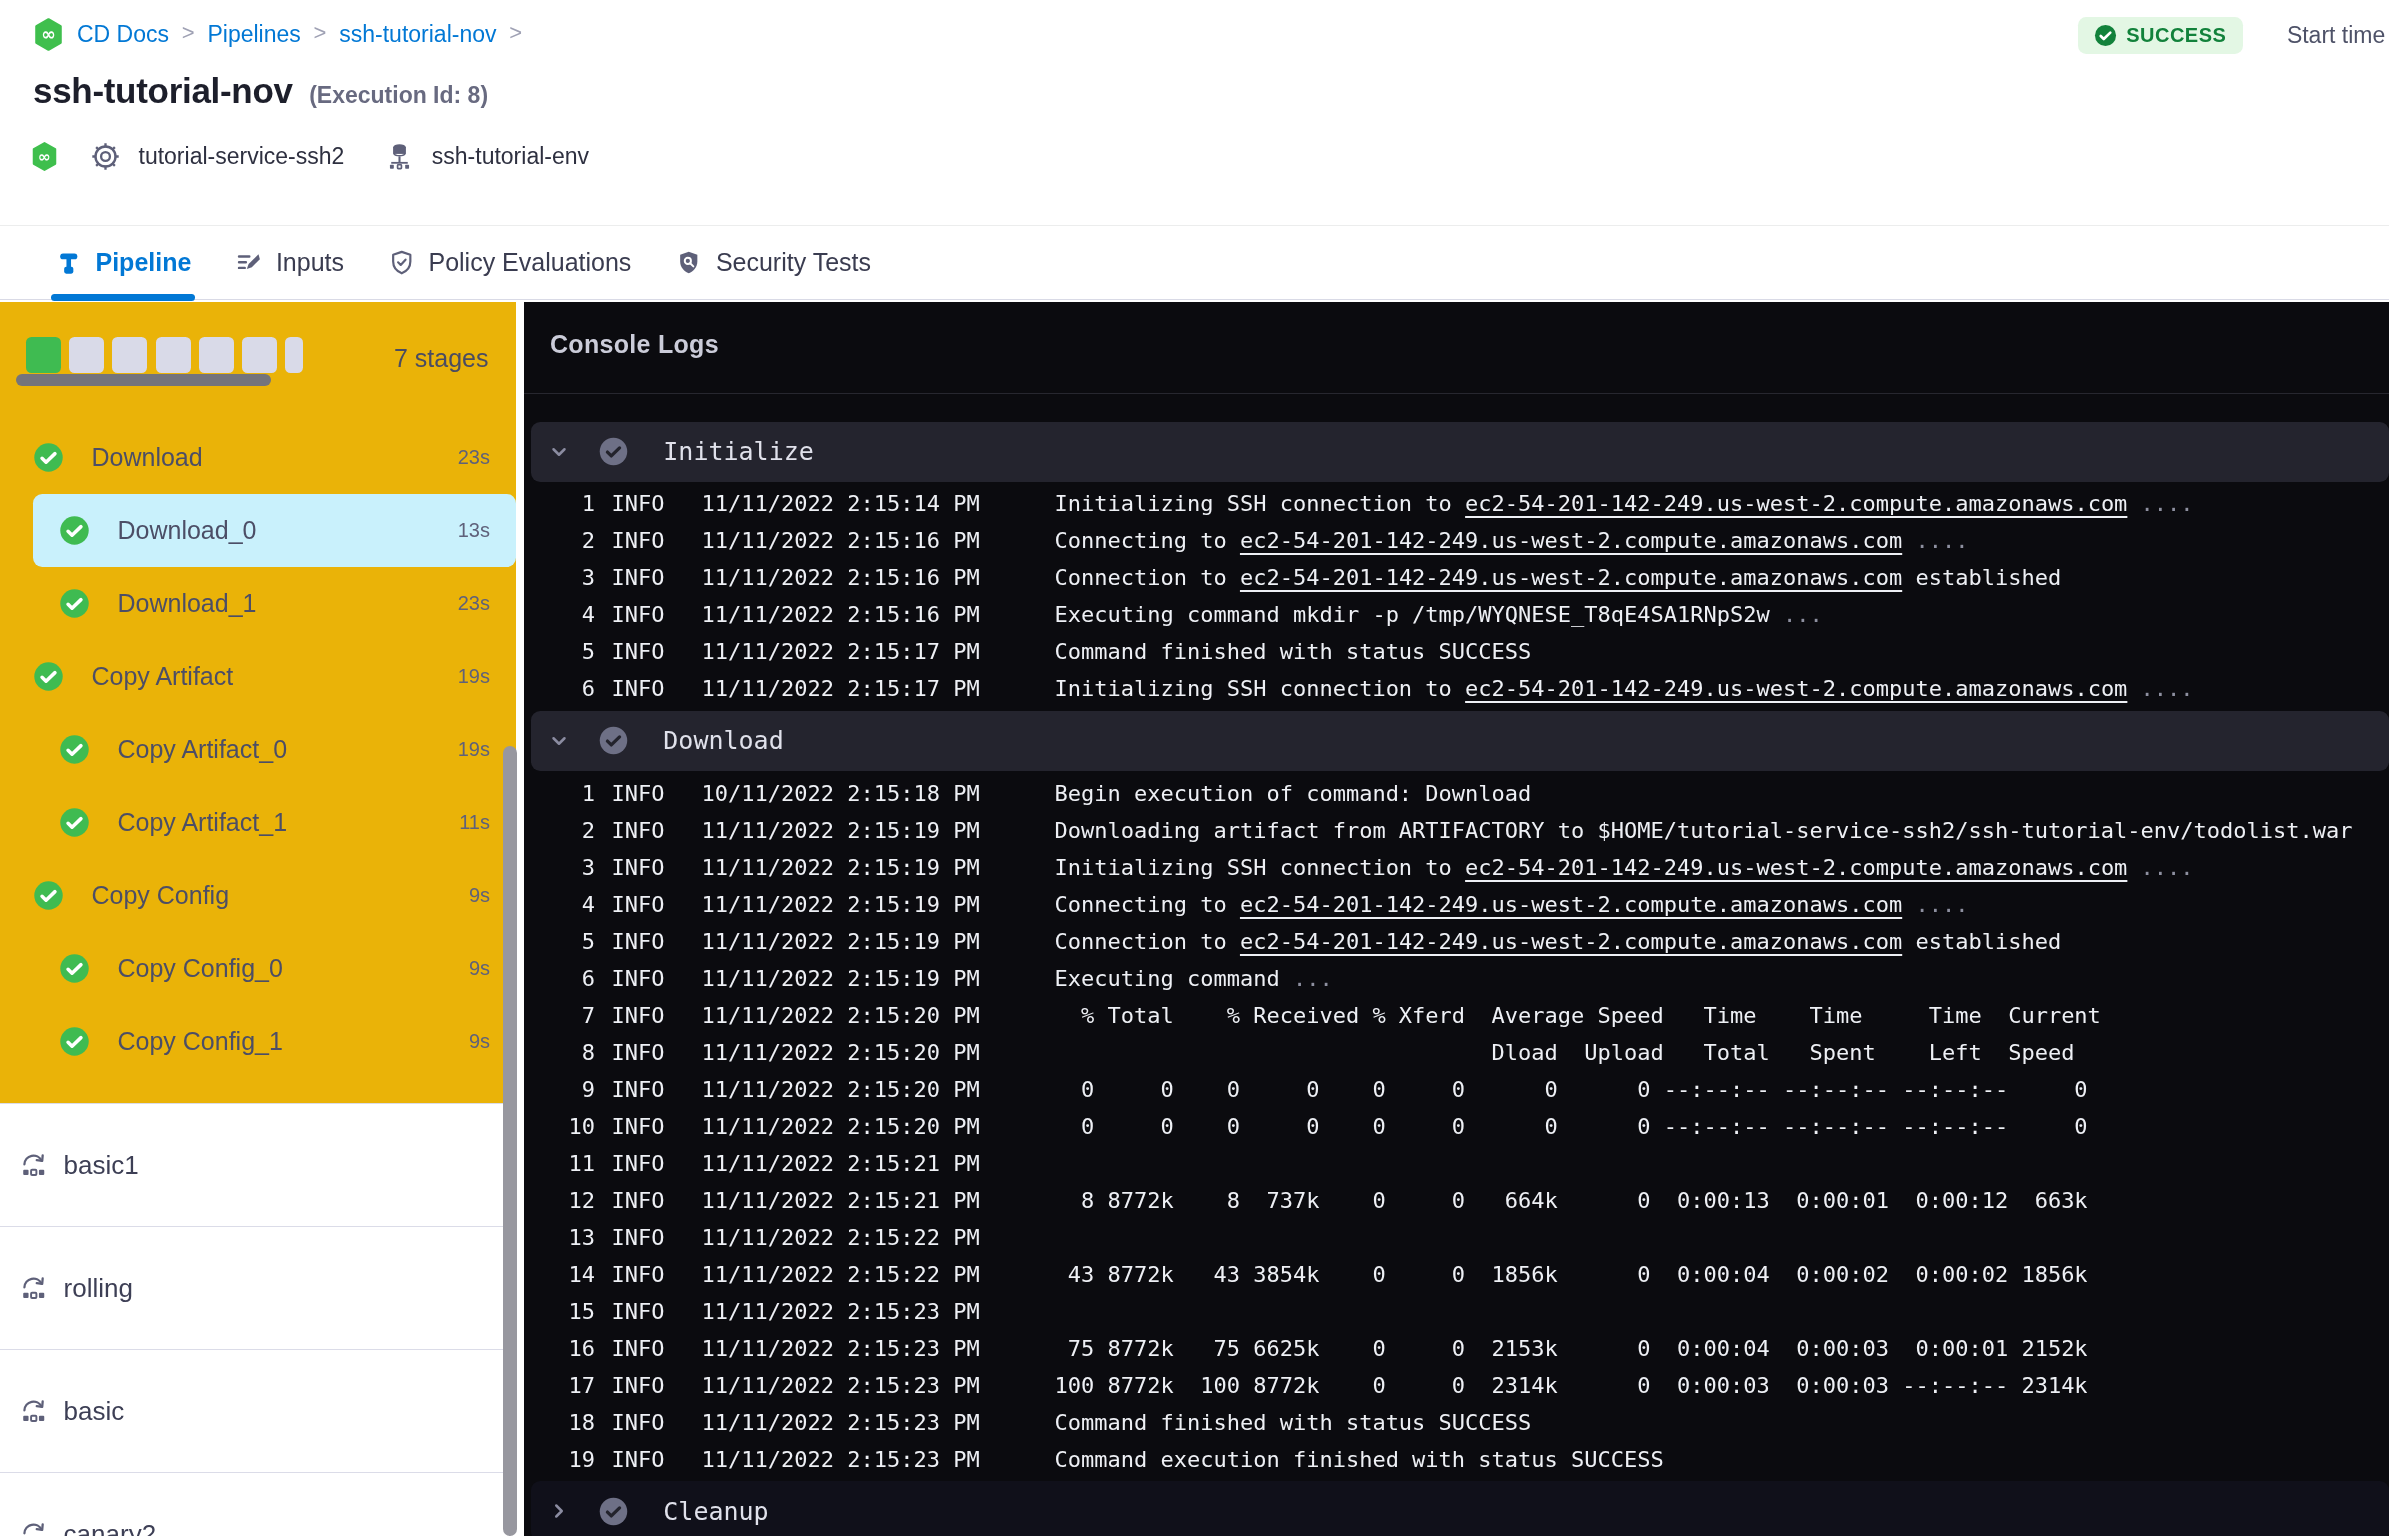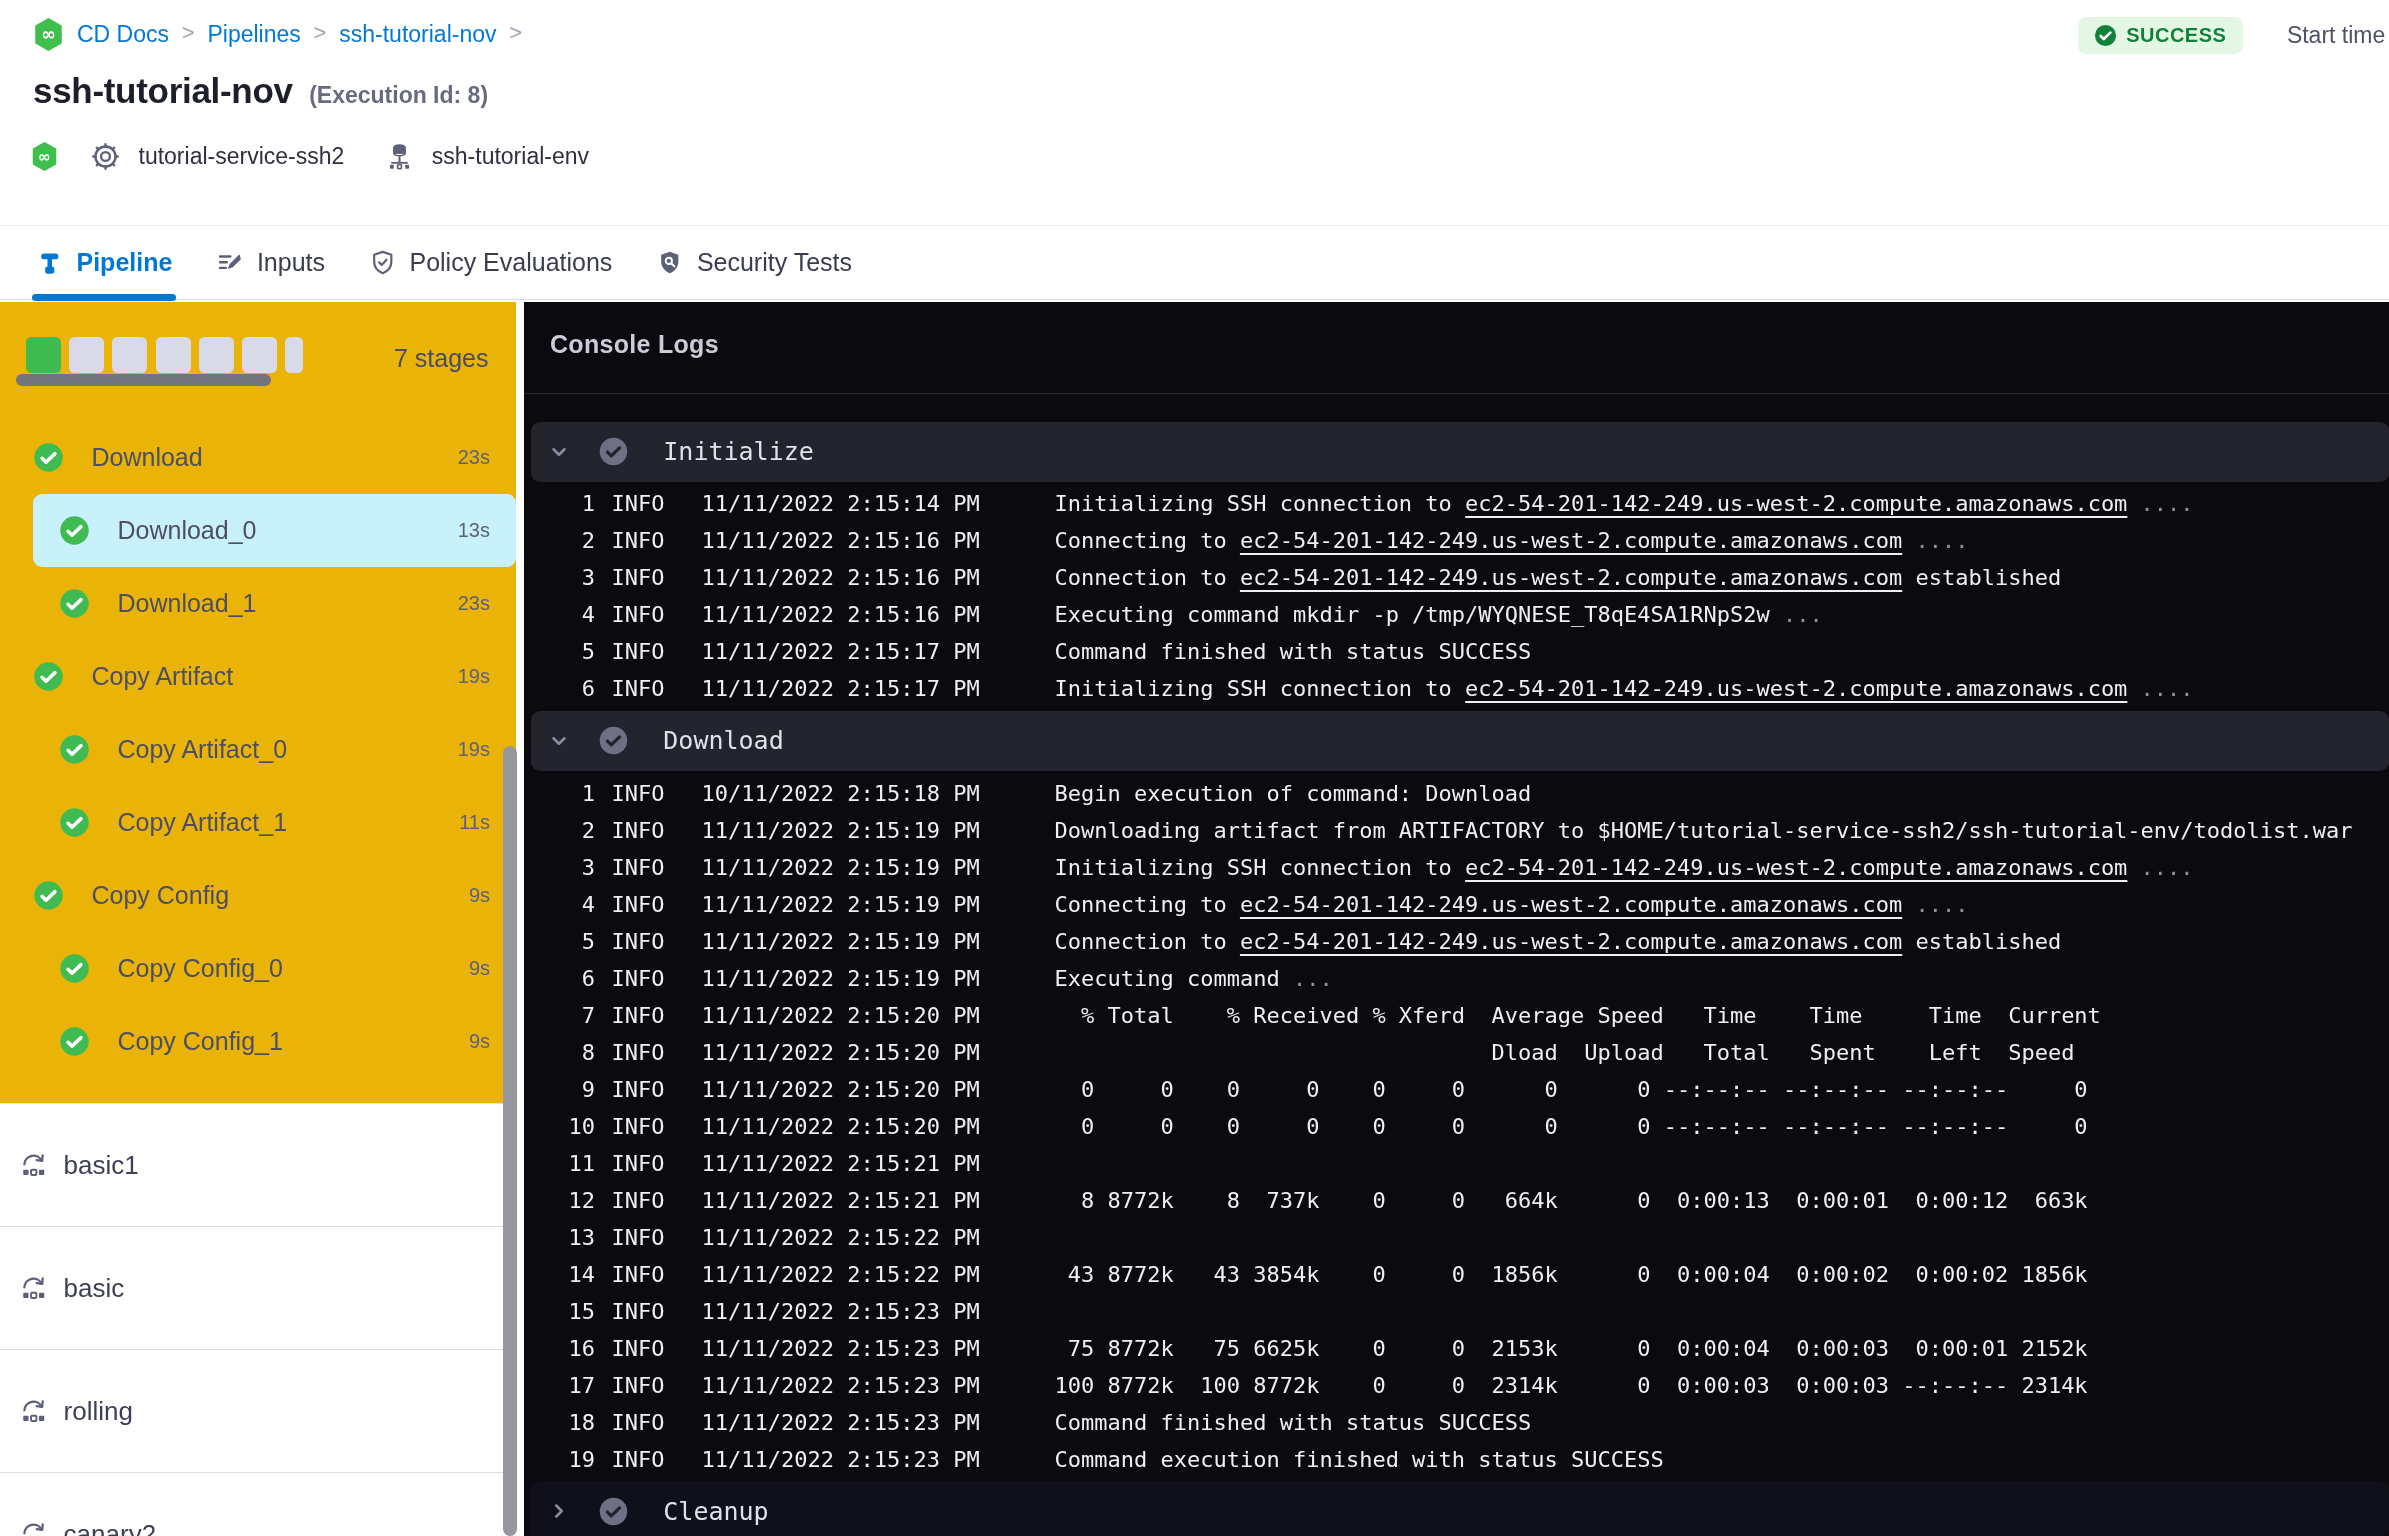--- a/index.html
+++ b/index.html
@@ -18,21 +18,21 @@
   .start-time{color:#4e5268;font-size:23px;white-space:nowrap;text-align:center;}
   .title-row{position:absolute;top:71px;left:33px;display:flex;align-items:baseline;gap:16.5px;}
   .page-title{font-size:35px;font-weight:700;color:#1d1f2b;margin:0;letter-spacing:-0.3px;}
   .exec-id{font-size:23px;color:#686a80;font-weight:bold;}
   .meta-row{position:absolute;top:135px;left:29px;display:flex;align-items:center;height:42px;}
   .meta-label{font-size:23px;color:#2e3040;font-weight:500;}
   .m-gap-lg{margin-right:29px;display:flex;}  .m-gap-md{margin-right:16.5px;display:flex;}
   .m-gap-xl{margin-right:40px;}
   
   .tabs{position:absolute;top:225px;left:0;right:0;height:75px;border-top:0.9px solid #eceded;
-        border-bottom:1.8px solid #d9dae6;display:flex;align-items:center;gap:44px;padding-left:36px;box-sizing:border-box;}
+        border-bottom:1.8px solid #d9dae6;display:flex;align-items:center;gap:44px;padding-left:55px;box-sizing:border-box;}
   .tab{position:relative;display:flex;align-items:center;gap:13px;height:100%;cursor:pointer;}
   .tab .tab-label{font-size:25px;color:#3a3c50;font-weight:500;}
   .tab.active .tab-label{color:#0278d5;font-weight:700;}
   .tab.active::after{content:"";position:absolute;left:-3.7px;right:-3.7px;bottom:-1.8px;height:6.4px;border-radius:3.7px;background:#0278d5;}
   
   .stages-panel{position:absolute;top:302px;left:0;width:516px;height:919px;background:#eab308;}
   .progress-squares{position:absolute;top:35px;left:26px;display:flex;gap:8.2px;}
   .psq{width:35px;height:36px;border-radius:5.5px;background:#d9dae8;}
   .psq.done{background:#3fbb51;}
   .psq.partial{width:17.4px;}
@@ -298,33 +298,33 @@
     <div class="exec-row">
       <span>
         <svg width="29" height="29" viewBox="0 0 24 24">
           <path d="M4.5 11a7.5 7.5 0 0 1 14.2-3" fill="none" stroke="#5e6079" stroke-width="1.9" stroke-linecap="round"></path>
           <path d="M19.6 3.6l-.4 4.6-4.5-.6" fill="none" stroke="#5e6079" stroke-width="1.9" stroke-linecap="round" stroke-linejoin="round"></path>
           <rect x="3.5" y="15.5" width="4.4" height="4.4" rx=".8" fill="#5e6079"></rect>
           <rect x="10" y="15.5" width="4.4" height="4.4" rx=".8" fill="none" stroke="#5e6079" stroke-width="1.6"></rect>
           <rect x="16.5" y="15.5" width="4.4" height="4.4" rx=".8" fill="#5e6079"></rect>
         </svg>
       </span>
-      <span class="exec-name">basic</span>
+      <span class="exec-name">rolling</span>
     </div>
     <div class="exec-row">
       <span>
         <svg width="29" height="29" viewBox="0 0 24 24">
           <path d="M4.5 11a7.5 7.5 0 0 1 14.2-3" fill="none" stroke="#5e6079" stroke-width="1.9" stroke-linecap="round"></path>
           <path d="M19.6 3.6l-.4 4.6-4.5-.6" fill="none" stroke="#5e6079" stroke-width="1.9" stroke-linecap="round" stroke-linejoin="round"></path>
           <rect x="3.5" y="15.5" width="4.4" height="4.4" rx=".8" fill="#5e6079"></rect>
           <rect x="10" y="15.5" width="4.4" height="4.4" rx=".8" fill="none" stroke="#5e6079" stroke-width="1.6"></rect>
           <rect x="16.5" y="15.5" width="4.4" height="4.4" rx=".8" fill="#5e6079"></rect>
         </svg>
       </span>
-      <span class="exec-name">rolling</span>
+      <span class="exec-name">basic</span>
     </div>
     <div class="exec-row">
       <span>
         <svg width="29" height="29" viewBox="0 0 24 24">
           <path d="M4.5 11a7.5 7.5 0 0 1 14.2-3" fill="none" stroke="#5e6079" stroke-width="1.9" stroke-linecap="round"></path>
           <path d="M19.6 3.6l-.4 4.6-4.5-.6" fill="none" stroke="#5e6079" stroke-width="1.9" stroke-linecap="round" stroke-linejoin="round"></path>
           <rect x="3.5" y="15.5" width="4.4" height="4.4" rx=".8" fill="#5e6079"></rect>
           <rect x="10" y="15.5" width="4.4" height="4.4" rx=".8" fill="none" stroke="#5e6079" stroke-width="1.6"></rect>
           <rect x="16.5" y="15.5" width="4.4" height="4.4" rx=".8" fill="#5e6079"></rect>
         </svg>

